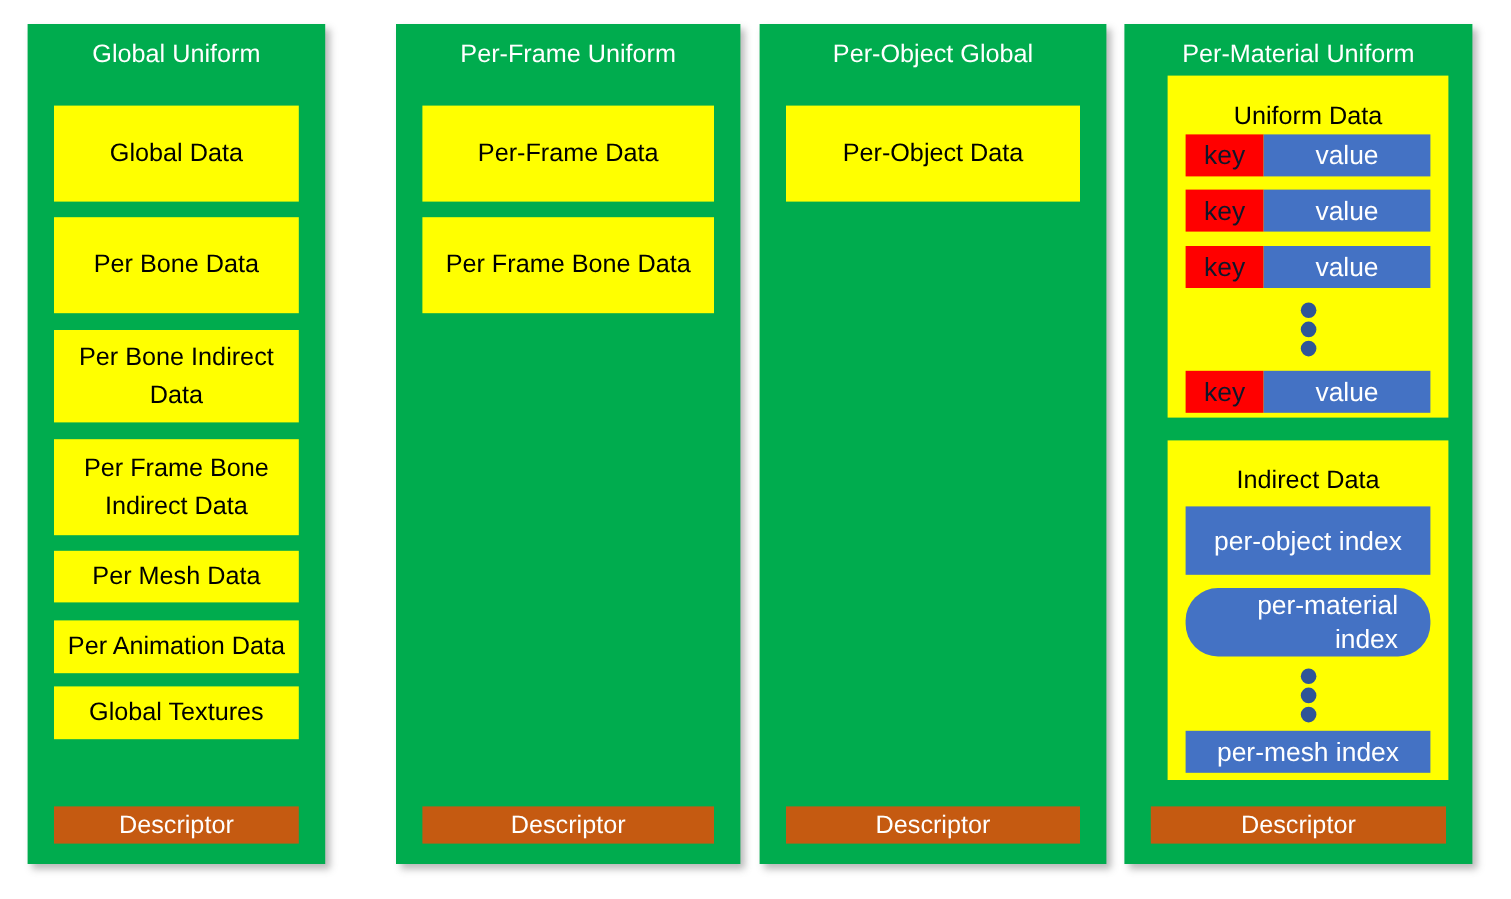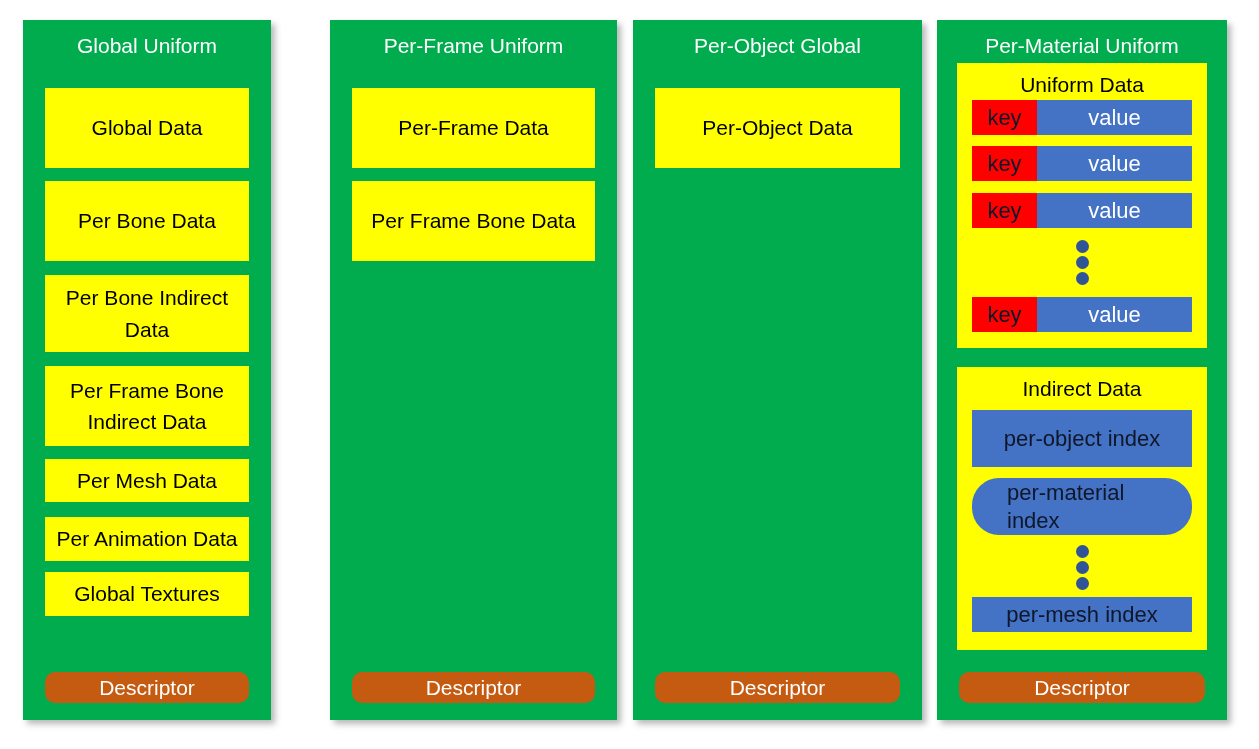--- a/index.html
+++ b/index.html
@@ -59,29 +59,28 @@
     left: 22px;
     right: 22px;
     bottom: 17px;
     height: 31px;
     background: #C55A11;
     color: #ffffff;
     font-size: 21px;
     display: flex;
     align-items: center;
     justify-content: center;
-    border-radius: 10px;
   }
 
   
   .yellow-panel {
-    margin-left: 20px;
+    margin-left: 36px;
     margin-right: 20px;
     background: #FFFF00;
-    padding: 0 15px;
+    padding: 12px 15px;
     box-sizing: border-box;
   }
   .panel-uniform  { margin-top: 3px;  height: 285px; }
   .panel-indirect { margin-top: 19px; height: 283px; }
   .panel-title {
     padding-top: 8px;
     line-height: 28px;
     text-align: center;
     color: #000000;
     font-size: 21px;
@@ -124,27 +123,27 @@
   .dots-indirect { margin-top: 10px; }
   .dot {
     width: 13px;
     height: 13px;
     border-radius: 50%;
     background: #2F5597;
   }
 
   .index-box {
     background: #4472C4;
-    color: #0f172a;
+    color: #ffffff;
     font-size: 22px;
     line-height: 1.25;
     display: flex;
     align-items: center;
     justify-content: center;
-    text-align: left;
+    text-align: right;
   }
   .idx1 { margin-top: 7px;  height: 57px; }
   .idx2 { margin-top: 11px; height: 57px; border-radius: 27px; }
   .idx3 { margin-top: 7px;  height: 35px; }
   .index-box .wrap-narrow { display: inline-block; max-width: 150px; }
 </style>
 </head>
 <body>
 
 <div class="canvas">

